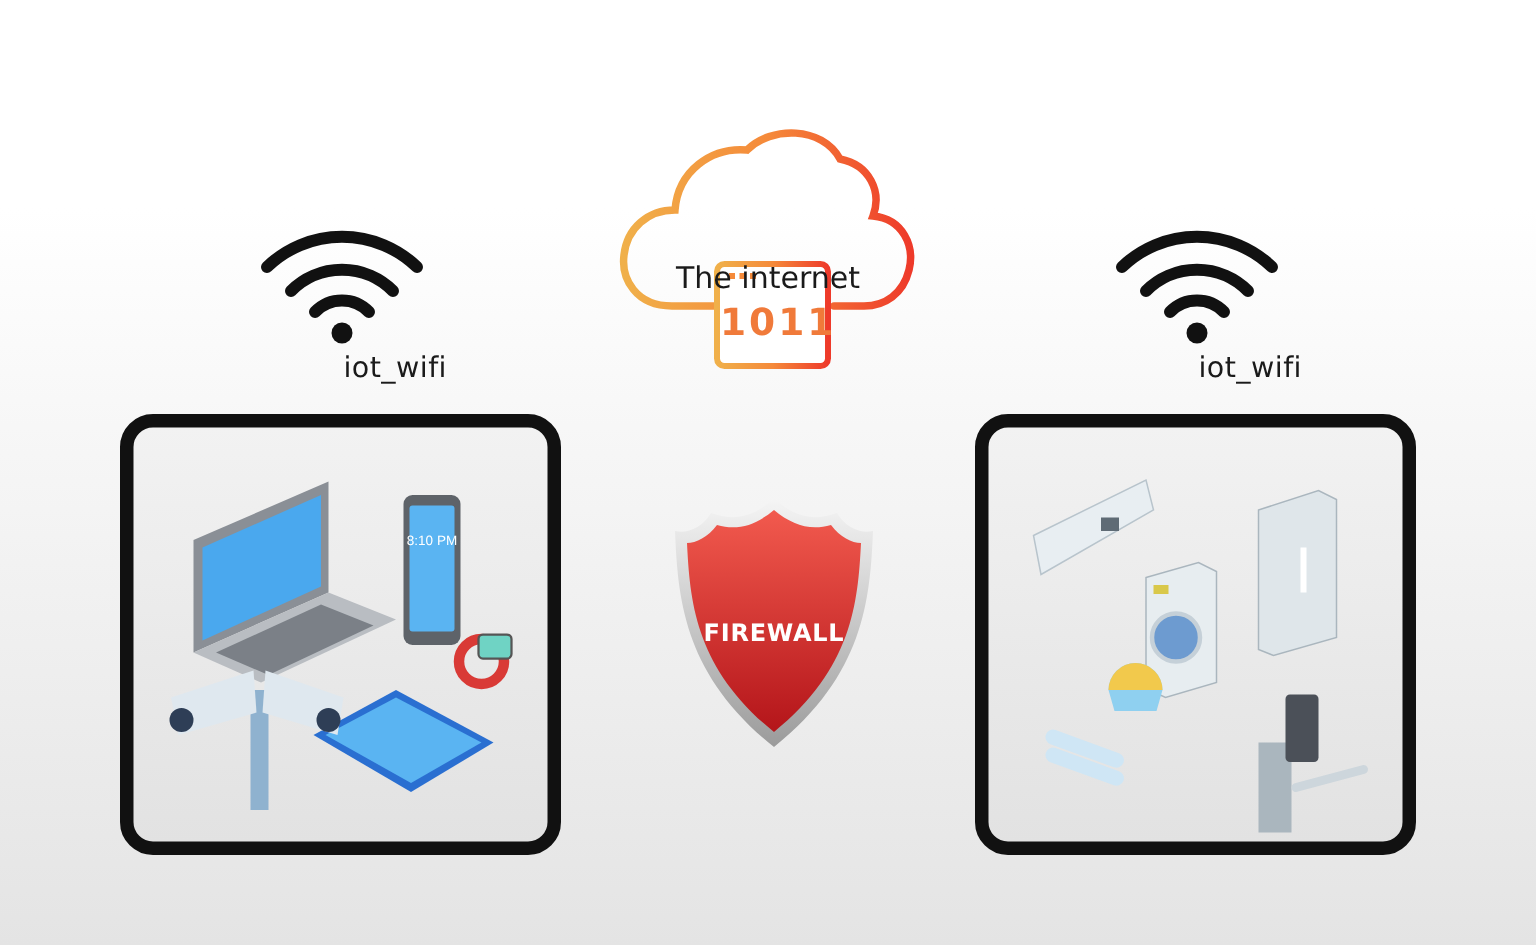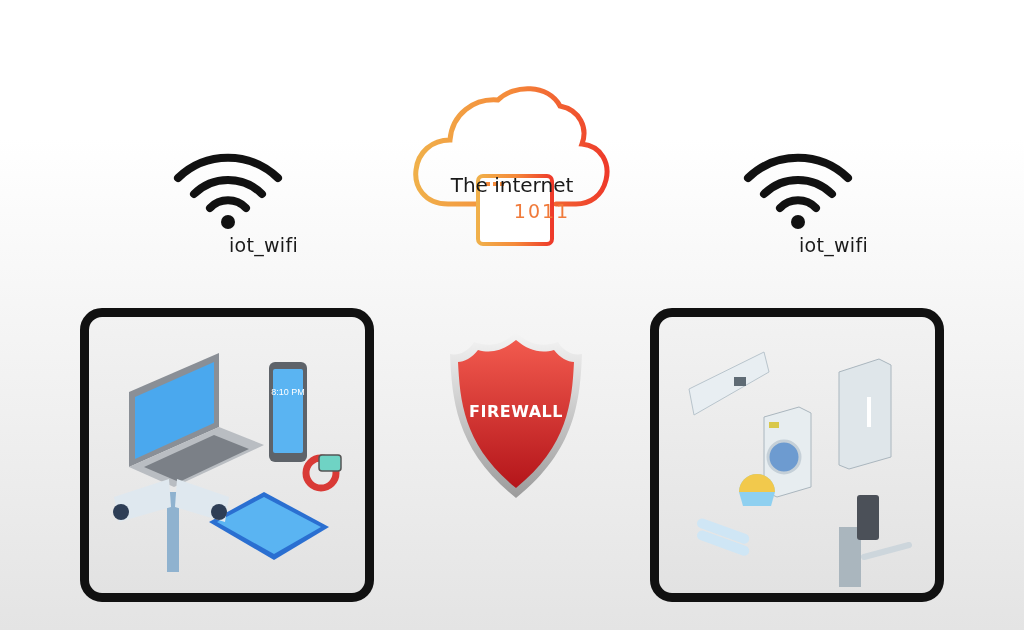--- a/index.html
+++ b/index.html
@@ -1,21 +1,21 @@
 <!DOCTYPE html>
 <html><head>
 <meta charset="utf-8">
 <style>
   html,body{margin:0;padding:0;}
   body{width:1024px;height:630px;overflow:hidden;position:relative;
     background:linear-gradient(#ffffff 0%,#ffffff 22%,#e4e4e4 100%);
     font-family:"DejaVu Sans",sans-serif;}
   .abs{position:absolute;}
   .wifi-label{font-size:19px;color:#1a1a1a;text-align:right;width:140px;letter-spacing:0.3px;}
-  .box{position:absolute;border:9px solid #111;border-radius:22px;background:linear-gradient(#f2f2f2,#e2e2e2);box-sizing:border-box;margin-top:32px;}
+  .box{position:absolute;border:9px solid #111;border-radius:22px;background:linear-gradient(#f2f2f2,#e2e2e2);box-sizing:border-box;}
   .cloud-text{font-size:20px;color:#1a1a1a;text-align:center;width:180px;}
   .fw-text{font-size:16px;font-weight:bold;color:#fff;text-align:center;width:140px;letter-spacing:0.5px;}
 </style>
 </head>
 <body>
 
 <div class="abs" style="left:410px;top:78px;width:205px;height:175px;">
   <svg width="205" height="175" viewBox="0 0 205 175">
     <defs>
       <linearGradient id="cg" x1="0" y1="0" x2="1" y2="0">
@@ -26,21 +26,21 @@
     </defs>
     <path d="M66,126 L38,126 C14,126 4,108 6,92 C8,74 22,62 40,62 C42,36 64,20 88,22 C104,6 138,6 150,28 C170,32 178,50 172,66 C192,68 200,86 196,102 C192,118 180,126 166,126 L146,126" fill="none" stroke="url(#cg)" stroke-width="5" stroke-linecap="round"></path>
     <rect x="68" y="98" width="74" height="68" rx="5" fill="#fff" stroke="url(#cg)" stroke-width="4"></rect>
     <line x1="68" y1="114" x2="142" y2="114" stroke="url(#cg)" stroke-width="3"></line>
     <rect x="76" y="104" width="4" height="4" fill="#f58a3a"></rect>
     <rect x="83" y="104" width="4" height="4" fill="#f58a3a"></rect>
     <rect x="90" y="104" width="4" height="4" fill="#f58a3a"></rect>
   </svg>
 </div>
 <div class="abs cloud-text" style="left:422px;top:145px;margin-top:28px;">The internet</div>
-<div class="abs" style="left:480px;top:200px;width:62px;text-align:center;font-size:19px;font-weight:normal;color:#f07a3a;letter-spacing:2px;padding-left:31px;">1011</div>
+<div class="abs" style="left:480px;top:200px;width:62px;text-align:center;font-size:25px;font-weight:bold;color:#f07a3a;letter-spacing:2px;">1011</div>
 
 <div class="abs" style="left:170px;top:150px;width:116px;height:80px;">
   <svg width="116" height="80" viewBox="0 0 116 80">
     <path d="M8,28 A72,72 0 0 1 108,28" fill="none" stroke="#111" stroke-width="8" stroke-linecap="round"></path>
     <path d="M24,44 A48,48 0 0 1 92,44" fill="none" stroke="#111" stroke-width="8" stroke-linecap="round"></path>
     <path d="M40,58 A25,25 0 0 1 76,58" fill="none" stroke="#111" stroke-width="8" stroke-linecap="round"></path>
     <circle cx="58" cy="72" r="7" fill="#111"></circle>
   </svg>
 </div>
 <div class="abs wifi-label" style="left:158px;top:234px;">iot_wifi</div>
@@ -131,13 +131,13 @@
       </linearGradient>
       <linearGradient id="sr" x1="0" y1="0" x2="0" y2="1">
         <stop offset="0" stop-color="#f5f5f5"></stop>
         <stop offset="1" stop-color="#9b9b9b"></stop>
       </linearGradient>
     </defs>
     <path d="M70,2 C82,14 96,18 112,12 C118,22 128,26 136,24 C134,70 130,120 70,168 C10,120 6,70 4,24 C12,26 22,22 28,12 C44,18 58,14 70,2 Z" fill="url(#sr)"></path>
     <path d="M70,10 C82,20 94,24 108,20 C114,28 122,32 128,32 C126,72 122,116 70,158 C18,116 14,72 12,32 C18,32 26,28 32,20 C46,24 58,20 70,10 Z" fill="url(#sg)"></path>
   </svg>
 </div>
-<div class="abs fw-text" style="left:446px;top:402px;">FIREWALL</div>
+<div class="abs fw-text" style="left:446px;top:412px;">FIREWALL</div>
 
 </body></html>

